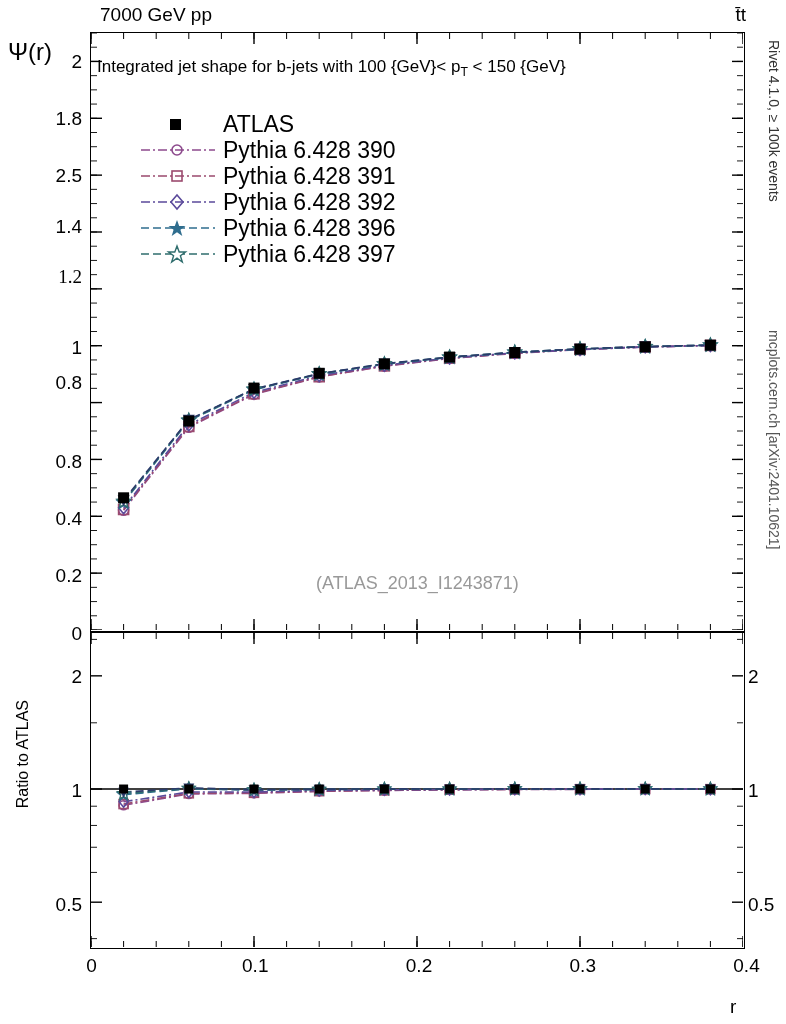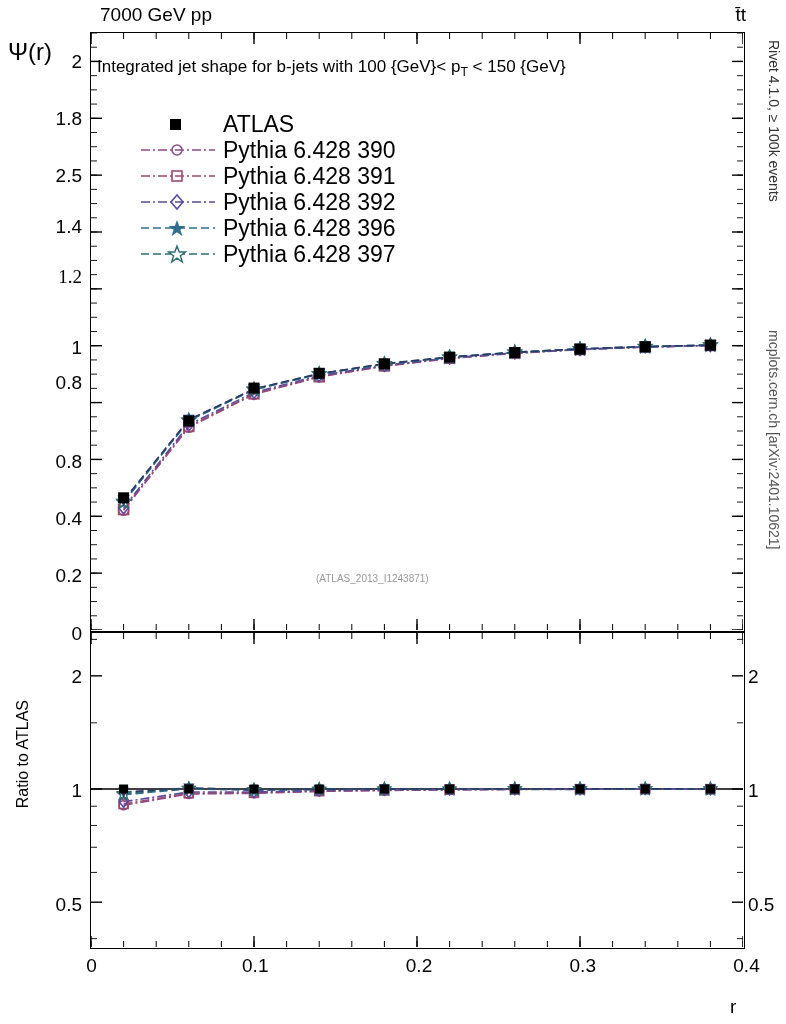--- a/index.html
+++ b/index.html
@@ -92,21 +92,21 @@
   
   #plot-title {
     position: absolute;
     left: 6px; top: 24px;
     font-size: 17px;
     white-space: nowrap;
   }
   #watermark {
     position: absolute;
     left: 225px; top: 540px;
-    font-size: 10px;
+    font-size: 18px;
     color: #999999;
     white-space: nowrap;
   }
 
   
   #legend {
     position: absolute;
     left: 48px; top: 78px;
     font-size: 23px;
   }

